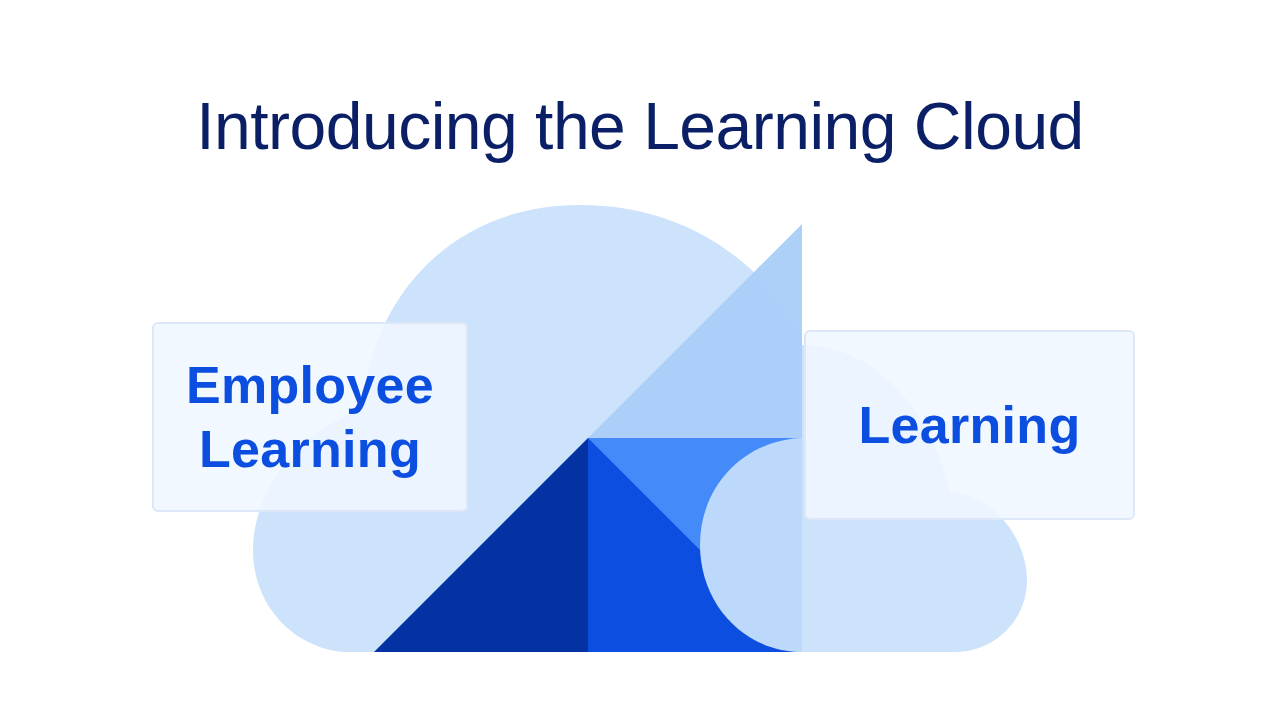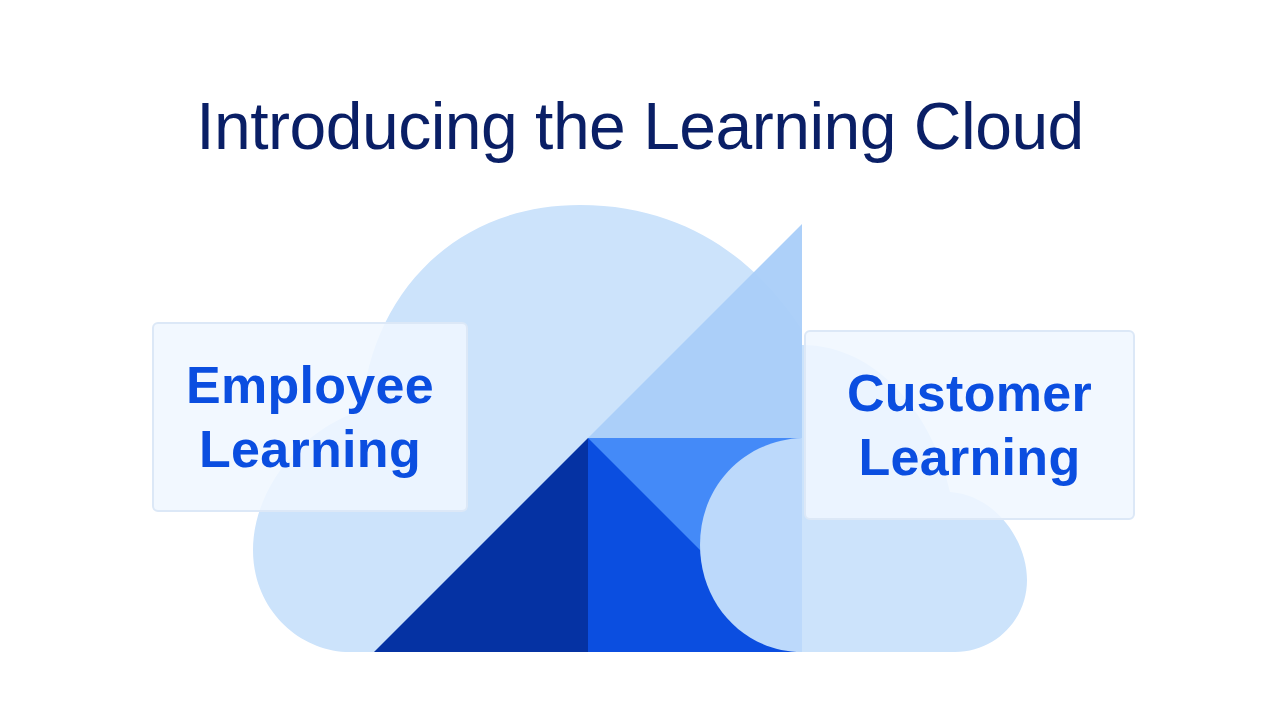--- a/index.html
+++ b/index.html
@@ -68,17 +68,16 @@
       <path d="M802 438 C745 440 700 485 700 545 C700 605 745 652 802 652 Z" fill="#bcd9fb"></path>
     </g>
   </svg>
 
   <div class="card card-left">
     <div class="line">Employee</div>
     <div class="line">Learning</div>
   </div>
 
   <div class="card card-right">
-    <div class="line">Customer</div>
     <div class="line">Learning</div>
   </div>
 
 </div>
 
 </body></html>

